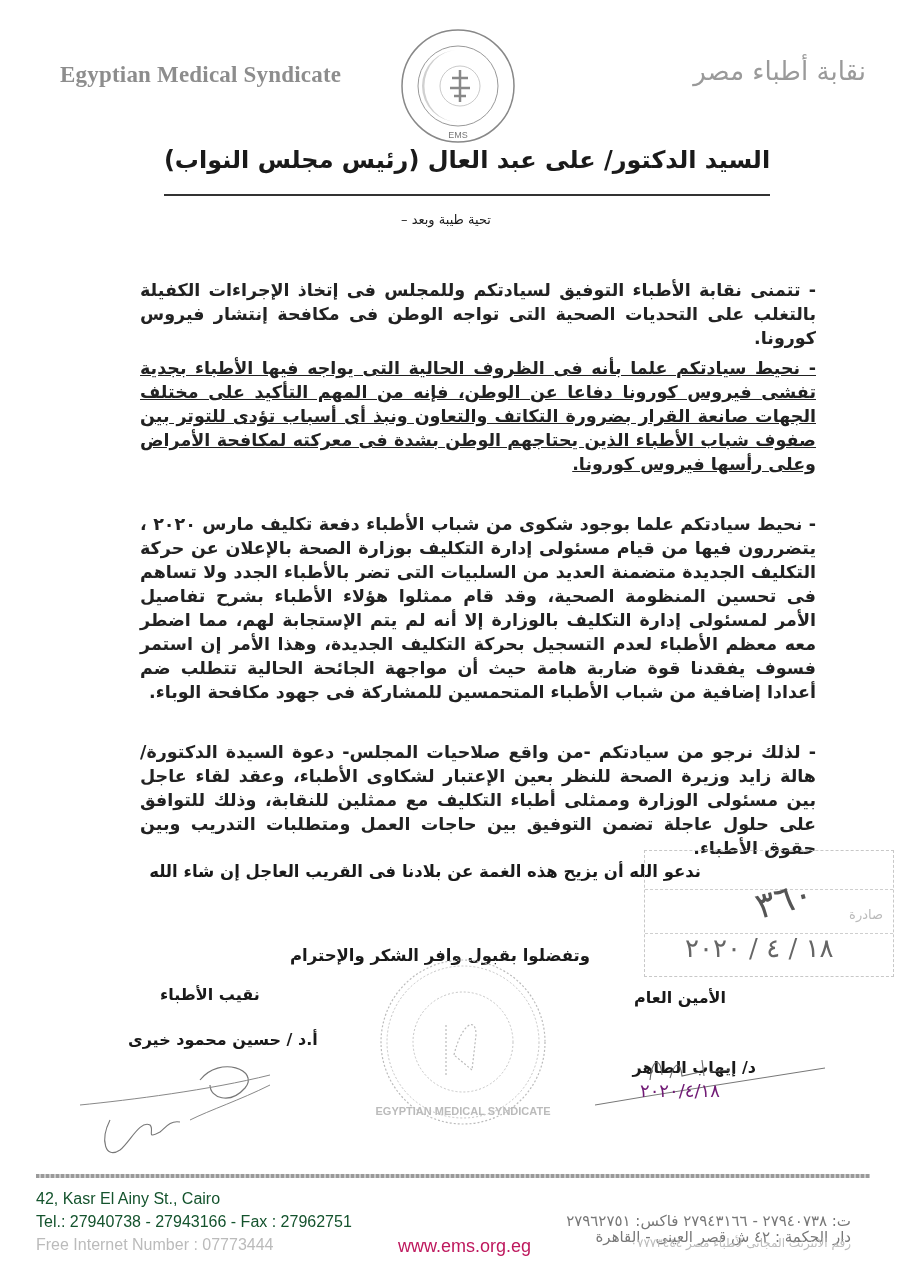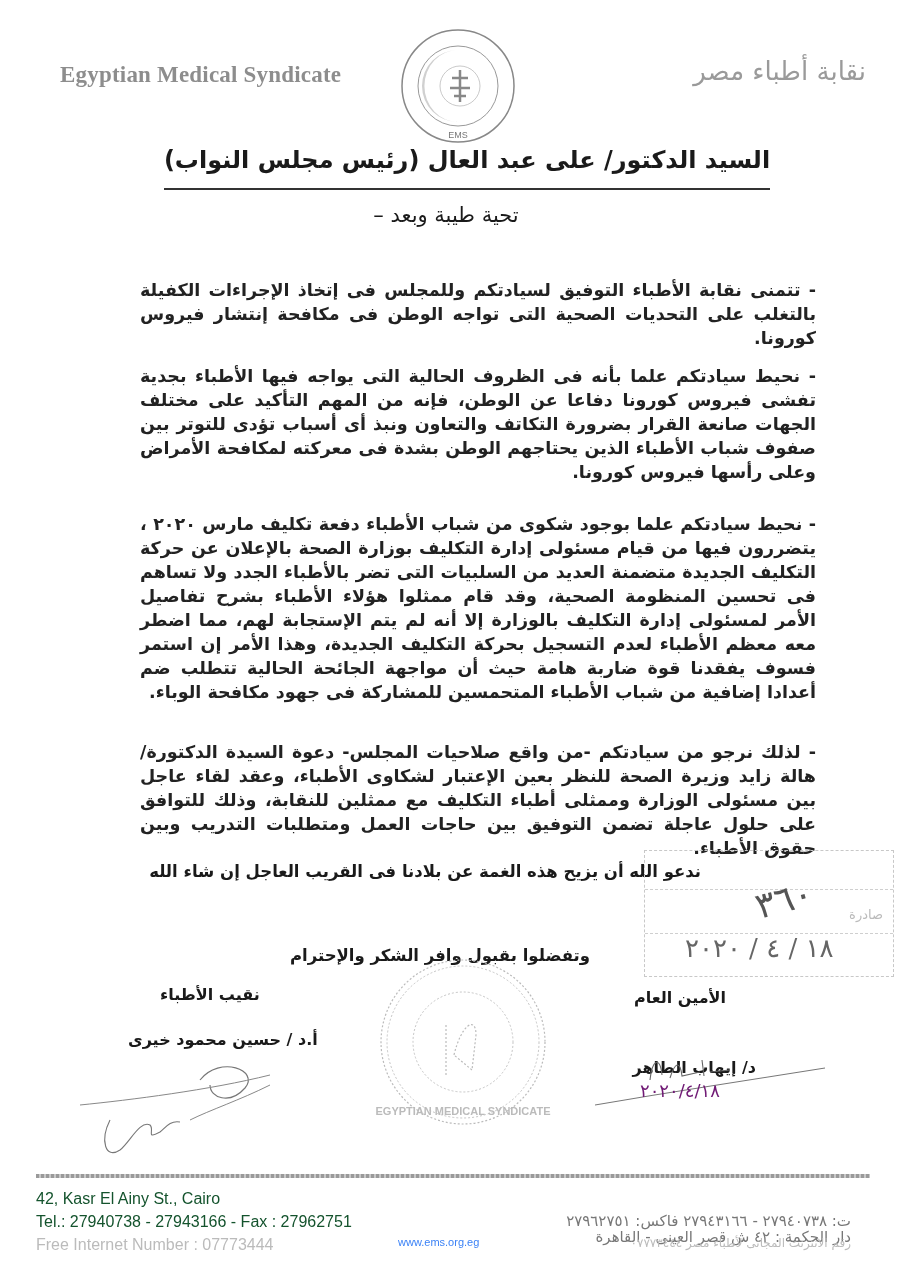--- a/index.html
+++ b/index.html
@@ -5,26 +5,26 @@
   html, body { margin: 0; padding: 0; background: #ffffff; }
   body { width: 906px; height: 1280px; position: relative; overflow: hidden;
          font-family: "DejaVu Sans", sans-serif; color: #1a1a1a; }
   .abs { position: absolute; }
   .en-title { left: 60px; top: 62px; font-family: "Liberation Serif", serif; font-size: 23px;
               font-weight: bold; color: #8d8d8d; letter-spacing: 0.2px; }
   .ar-title { right: 40px; top: 56px; font-size: 26px; color: #9a9a9a; direction: rtl; }
   .logo { left: 398px; top: 26px; width: 120px; height: 120px; }
   .addressee { left: 0; width: 906px; top: 146px; text-align: center; direction: rtl;
                font-size: 24px; font-weight: bold; }
-  .addressee span { border-bottom: 2px solid #333; padding-bottom: 14px; margin-left: 28px; }
-  .greeting { left: 0; width: 892px; top: 203px; text-align: center; direction: rtl; font-size: 21px; }
+  .addressee span { border-bottom: 2px solid #333; padding-bottom: 20px; margin-left: 28px; }
+  .greeting { left: 0; width: 892px; top: 212px; text-align: center; direction: rtl; font-size: 13px; }
   .para { left: 140px; width: 676px; direction: rtl; text-align: justify; font-size: 17.5px;
           line-height: 24px; font-weight: bold; color: #222; }
   .p1 { top: 278px; }
-  .p2 { top: 364px; }
+  .p2 { top: 356px; text-decoration: underline; }
   .p3 { top: 512px; }
   .p4 { top: 724px; margin-top: 16px; }
   .prayer { right: 205px; top: 862px; direction: rtl; font-size: 16.5px; font-weight: bold; }
   .closing { right: 316px; top: 918px; direction: rtl; font-size: 16.5px; font-weight: bold; margin-top: 28px; }
   .stamp-box { left: 644px; top: 850px; width: 248px; height: 125px; border: 1px dashed #c8c8c8; }
   .stamp-line { position: absolute; left: 0; right: 0; border-top: 1px dashed #cfcfcf; }
   .stamp-label { position: absolute; right: 10px; top: 56px; font-size: 13px; color: #bbb; direction: rtl; }
   .stamp-num { position: absolute; left: 110px; top: 28px; font-size: 36px; color: #555;
                font-family: "DejaVu Serif", serif; transform: rotate(-15deg); }
   .stamp-date { position: absolute; left: 40px; top: 82px; font-size: 26px; color: #666;
@@ -34,21 +34,21 @@
   .left-name { left: 128px; top: 1030px; }
   .right-title { right: 180px; top: 988px; }
   .right-name { right: 150px; top: 1058px; }
   .seal { left: 376px; top: 955px; width: 175px; height: 175px; }
   .footer-rule { left: 36px; right: 36px; top: 1174px; height: 4px;
                  background: repeating-linear-gradient(90deg,#9a9a9a 0 3px,#c8c8c8 3px 5px); }
   .foot-en { left: 36px; font-family: "Liberation Sans", sans-serif; font-size: 16px; color: #14532d; }
   .foot-addr { top: 1190px; }
   .foot-tel { top: 1213px; }
   .foot-free { top: 1236px; color: #bbb; }
-  .foot-web { left: 398px; top: 1236px; font-family: "Liberation Sans", sans-serif; font-size: 11px; color: #3b82f6; }
+  .foot-web { left: 398px; top: 1236px; font-family: "Liberation Sans", sans-serif; font-size: 18px; color: #be185d; }
   .foot-ar { right: 55px; direction: rtl; font-size: 15px; color: #777; }
   .foot-ar1 { top: 1228px; }
   .foot-ar2 { top: 1212px; }
   .foot-ar3 { top: 1236px; font-size: 12px; color: #bbb; }
 </style>
 </head>
 <body>
 
 <div class="abs en-title">Egyptian Medical Syndicate</div>
 

